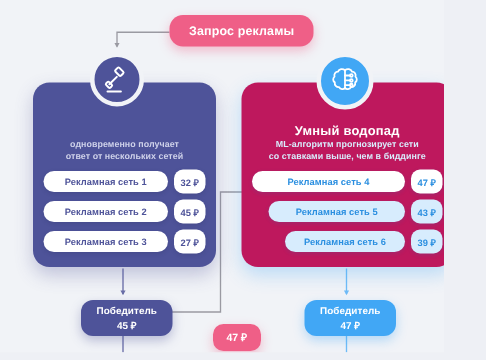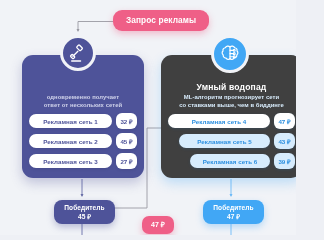--- a/index.html
+++ b/index.html
@@ -58,21 +58,21 @@
     width: 122px;
     height: 123px;
     background: #4e5399;
     box-shadow: 0 5px 12px rgba(78,83,153,.30);
   }
   .panel-right {
     left: 161px;
     top: 55px;
     width: 141px;
     height: 123px;
-    background: #404040;
+    background: #be185d;
     box-shadow: 0 5px 12px rgba(65,167,245,.30);
   }
 
   
   .circle {
     position: absolute;
     border-radius: 50%;
     z-index: 5;
     display: flex;
     align-items: center;

